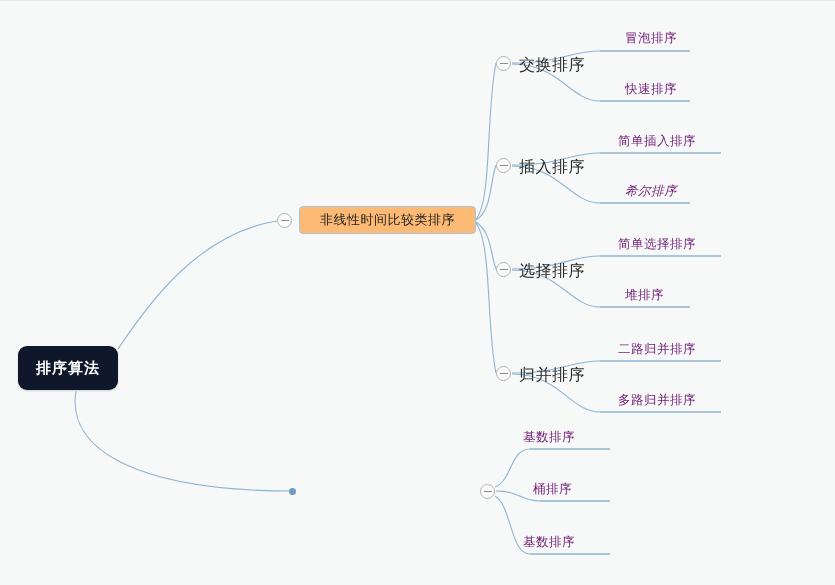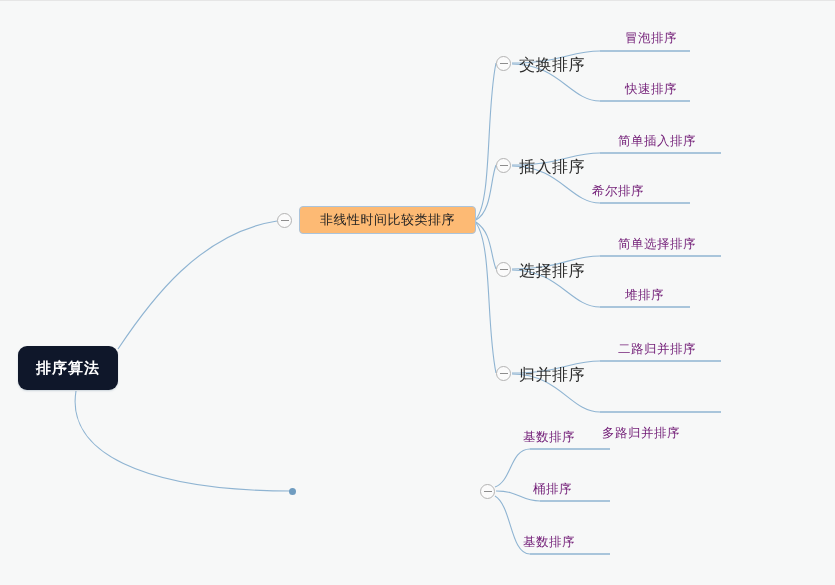--- a/index.html
+++ b/index.html
@@ -155,31 +155,31 @@
   <div class="box-node" style="left:299px; top:205px; width:177px; height:28px;">非线性时间比较类排序</div>
 
   <div class="toggle" style="left:496px; top:55px;"></div>
   <div class="text-node" style="left:519px; top:54px;">交换排序</div>
   <div class="leaf-node" style="left:625px; top:29px;">冒泡排序</div>
   <div class="leaf-node" style="left:625px; top:80px;">快速排序</div>
 
   <div class="toggle" style="left:496px; top:157px;"></div>
   <div class="text-node" style="left:519px; top:156px;">插入排序</div>
   <div class="leaf-node" style="left:618px; top:132px;">简单插入排序</div>
-  <div class="leaf-node" style="left:592px; top:182px;">希尔排序</div>
+  <div class="leaf-node" style="left:625px; top:182px;font-style:italic;">希尔排序</div>
 
   <div class="toggle" style="left:496px; top:261px;"></div>
   <div class="text-node" style="left:519px; top:260px;">选择排序</div>
   <div class="leaf-node" style="left:618px; top:235px;">简单选择排序</div>
   <div class="leaf-node" style="left:625px; top:286px;">堆排序</div>
 
   <div class="toggle" style="left:496px; top:365px;"></div>
   <div class="text-node" style="left:519px; top:364px;">归并排序</div>
   <div class="leaf-node" style="left:618px; top:340px;">二路归并排序</div>
-  <div class="leaf-node" style="left:602px; top:391px;margin-top:33px;">多路归并排序</div>
+  <div class="leaf-node" style="left:618px; top:391px;">多路归并排序</div>
 
   <div class="dot" style="left:289px; top:487px;"></div>
   <div class="toggle" style="left:480px; top:483px;"></div>
 
   <div class="leaf-node" style="left:523px; top:428px;">基数排序</div>
   <div class="leaf-node" style="left:533px; top:480px;">桶排序</div>
   <div class="leaf-node" style="left:523px; top:533px;">基数排序</div>
 
 </div>
 

